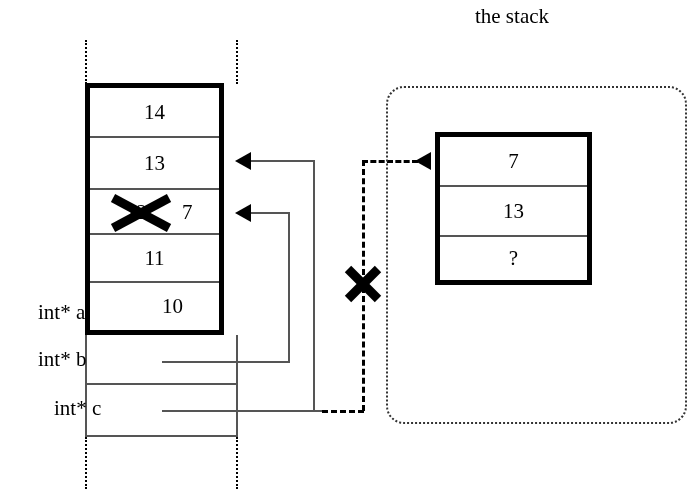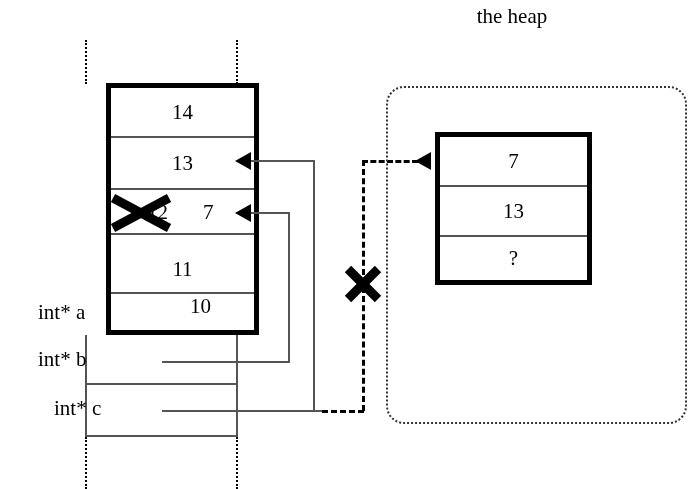--- a/index.html
+++ b/index.html
@@ -35,26 +35,25 @@
   #guide-tl { left: 85px;  top: 40px;  height: 44px; }
   #guide-tr { left: 236px; top: 40px;  height: 44px; }
   #guide-bl { left: 85px;  top: 437px; height: 52px; }
   #guide-br { left: 236px; top: 437px; height: 52px; }
 
   
   #stack-used {
     position: absolute;
     left: 85px;
     top: 83px;
-    width: 153px;
+    width: 139px;
     height: 252px;
     box-sizing: border-box;
     border: 5px solid #000;
     background: #fff;
-    margin-left: 21px;
   }
   .stack-cell {
     position: absolute;
     left: 0;
     width: 100%;
     box-sizing: border-box;
     border-bottom: 2px solid #555;
     font-size: 21px;
     color: #000;
     text-align: center;
@@ -165,39 +164,39 @@
     position: absolute;
     height: 0;
     border-top: 3px dashed #000;
   }
 </style>
 </head>
 <body>
 
 <div id="canvas">
 
-  <div class="title" id="title-heap">the heap</div>
+  <div class="title" id="title-heap">the stack</div>
 
   <div class="guide" id="guide-tl"></div>
   <div class="guide" id="guide-tr"></div>
   <div class="guide" id="guide-bl"></div>
   <div class="guide" id="guide-br"></div>
 
   <div id="stack-used">
     <div class="stack-cell" style="top:0px; height:50px;">
       <span>14</span>
     </div>
     <div class="stack-cell" style="top:50px; height:52px;">
       <span>13</span>
     </div>
     <div class="stack-cell" style="top:102px; height:45px; justify-content:flex-start;">
       <span style="position:absolute; left:36px; top:50%; transform:translateY(-50%);">12</span>
       <span style="position:absolute; left:92px; top:50%; transform:translateY(-50%);">7</span>
     </div>
-    <div class="stack-cell" style="top:158px; height:48px;">
+    <div class="stack-cell" style="top:147px; height:48px;">
       <span>11</span>
     </div>
     <div class="stack-cell" style="top:195px; height:47px;">
       <span>10</span>
     </div>
   </div>
 
   <svg class="x-mark" style="left:109px; top:194px;" width="64" height="38" viewBox="0 0 64 38">
     <line x1="4" y1="4" x2="60" y2="34" stroke="#000" stroke-width="9" stroke-linecap="butt"></line>
     <line x1="4" y1="34" x2="60" y2="4" stroke="#000" stroke-width="9" stroke-linecap="butt"></line>

